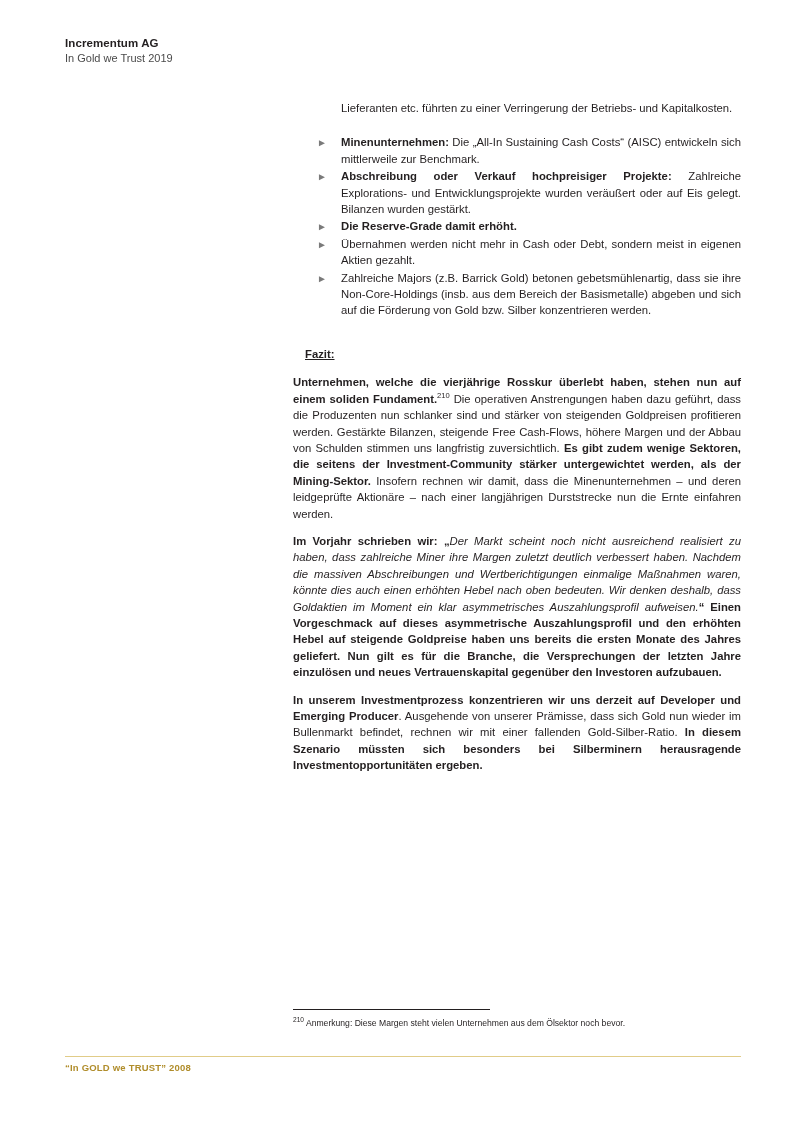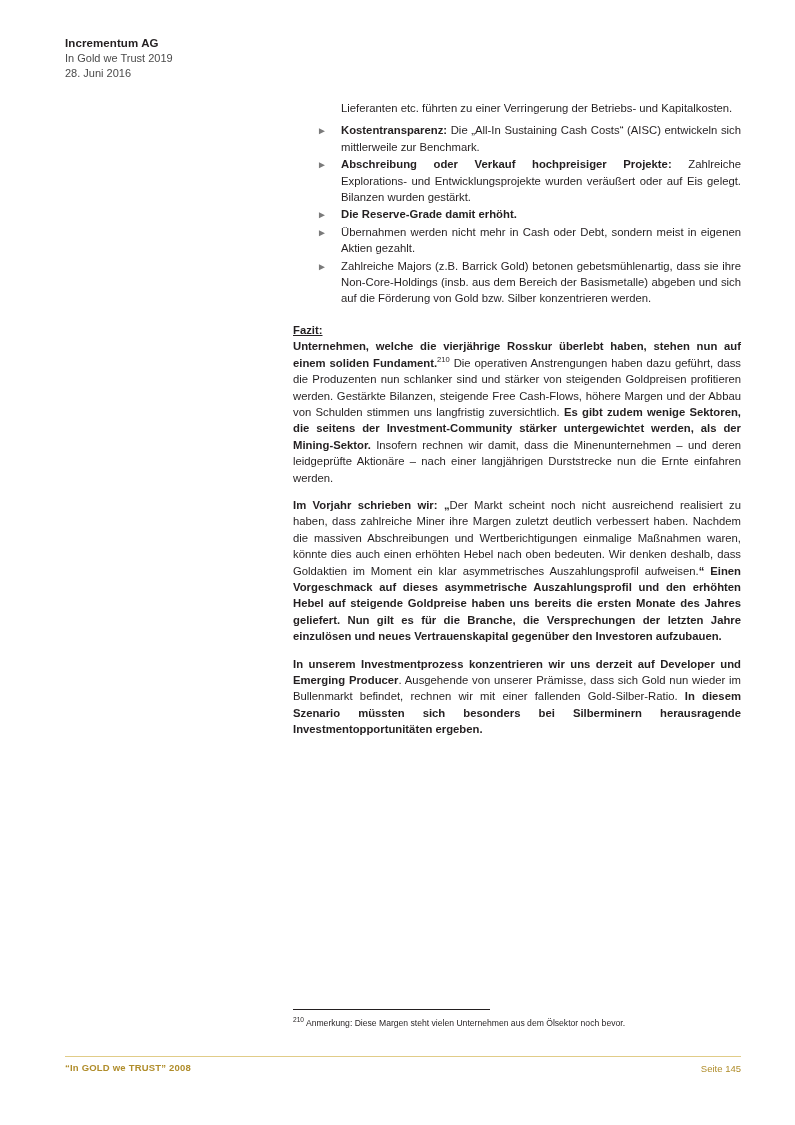--- a/index.html
+++ b/index.html
@@ -54,21 +54,21 @@
   .para {
     font-size: 11.3px;
     line-height: 16.4px;
     text-align: justify;
     color: #231f20;
     margin: 0;
   }
 
   .first-cont {
     padding-left: 48px;
-    margin-bottom: 6px;
+    margin-bottom: 18px;
   }
 
   
   ul.bullets {
     list-style: none;
     margin: 0;
     padding: 0;
   }
   ul.bullets li {
     position: relative;
@@ -92,24 +92,24 @@
   }
 
   .spacer-sm { height: 11px; }
   .spacer-md { height: 14px; }
 
   .fazit {
     font-size: 11.3px;
     font-weight: bold;
     text-decoration: underline;
     line-height: 16.4px;
-    margin: 0;
-  }
-
-  .it { }
+    margin: 12px;
+  }
+
+  .it { font-style: italic; }
 
   sup.fn {
     font-size: 7.6px;
     vertical-align: super;
     line-height: 0;
   }
 
   
   .footnote-rule {
     position: absolute;
@@ -164,30 +164,29 @@
   }
 </style>
 </head>
 <body>
 
 <div class="page">
 
   <div class="header">
     <div class="company">Incrementum AG</div>
     <div class="line">In Gold we Trust 2019</div>
-    <div class="line">28. Juni 2016</div>
   </div>
 
   <div class="content">
 
     <p class="para first-cont">Lieferanten etc. führten zu einer Verringerung der Betriebs- und Kapitalkosten.</p>
 
     <ul class="bullets">
       <li>
-        <span class="marker">►</span><span class="b">Kostentransparenz:</span><span> Die „All-In Sustaining Cash Costs“ (AISC) entwickeln sich mittlerweile zur Benchmark.</span>
+        <span class="marker">►</span><span class="b">Minenunternehmen:</span><span> Die „All-In Sustaining Cash Costs“ (AISC) entwickeln sich mittlerweile zur Benchmark.</span>
       </li>
       <li>
         <span class="marker">►</span><span class="b">Abschreibung oder Verkauf hochpreisiger Projekte:</span><span> Zahlreiche Explorations- und Entwicklungsprojekte wurden veräußert oder auf Eis gelegt. Bilanzen wurden gestärkt.</span>
       </li>
       <li>
         <span class="marker">►</span><span class="b">Die Reserve-Grade damit erhöht.</span><span></span>
       </li>
       <li>
         <span class="marker">►</span><span class="b"></span><span>Übernahmen werden nicht mehr in Cash oder Debt, sondern meist in eigenen Aktien gezahlt.</span>
       </li>
@@ -210,15 +209,14 @@
 
     <p class="para"><span class="b">In unserem Investmentprozess konzentrieren wir uns derzeit auf Developer und Emerging Producer</span><span>. Ausgehende von unserer Prämisse, dass sich Gold nun wieder im Bullenmarkt befindet, rechnen wir mit einer fallenden Gold-Silber-Ratio. </span><span class="b">In diesem Szenario müssten sich besonders bei Silberminern herausragende Investmentopportunitäten ergeben.</span></p>
 
   </div>
 
   <div class="footnote-rule"></div>
   <div class="footnote"><sup>210</sup><span> Anmerkung: Diese Margen steht vielen Unternehmen aus dem Ölsektor noch bevor.</span></div>
 
   <div class="footer-rule"></div>
   <div class="footer-left">“In GOLD we TRUST” 2008</div>
-  <div class="footer-right">Seite 145</div>
 
 </div>
 
 </body></html>

